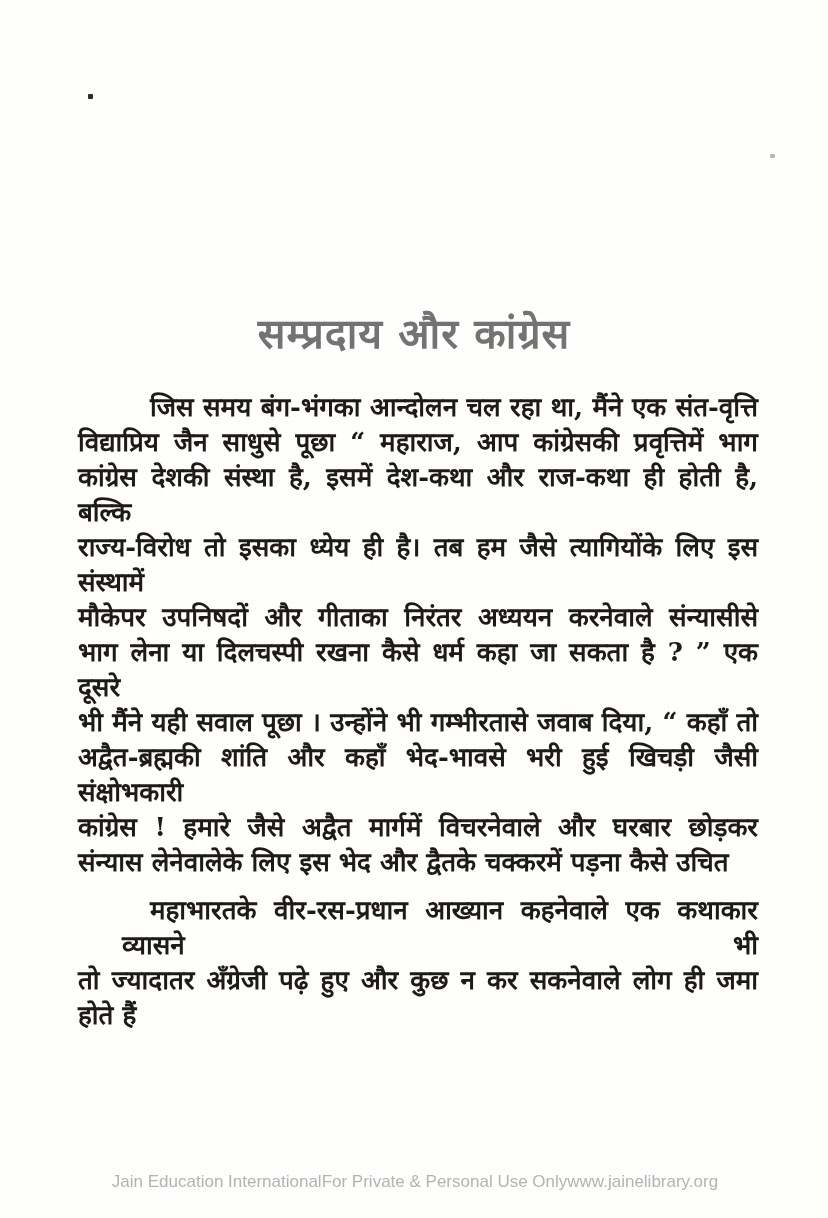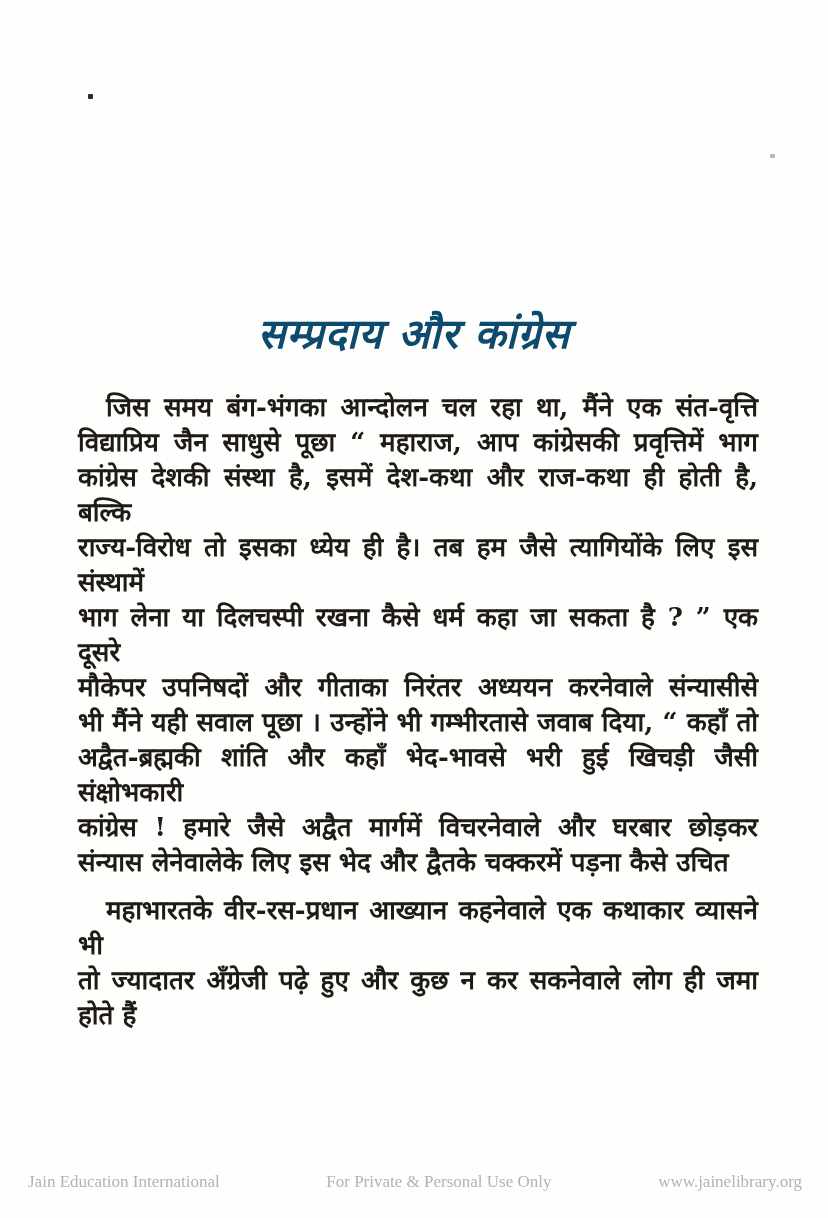--- a/index.html
+++ b/index.html
@@ -20,49 +20,48 @@
   .title {
     position: absolute;
     top: 304px;
     left: 0;
     width: 100%;
     margin: 0;
     text-align: center;
     font-size: 41px;
     font-weight: 700;
     letter-spacing: 1px;
-    color: #0c4a6e;
-    font-style: italic;
+    color: #737373;
   }
   .body-text {
     position: absolute;
     top: 390px;
     left: 78px;
     width: 680px;
     color: #1e1a15;
     font-size: 26px;
     font-weight: 600;
   }
   .paragraph { margin: 0 0 13px 0; }
   .paragraph .line {
     line-height: 35px;
     text-align: justify;
     text-align-last: justify;
   }
-  .paragraph .line:first-child { text-indent: 28px; }
+  .paragraph .line:first-child { text-indent: 28px; margin-left: 44px; }
   .paragraph .line:last-child { text-align-last: left; }
   .footer {
     position: absolute;
     left: 28px;
     right: 26px;
     top: 1172px;
     display: flex;
-    justify-content: space-between;
+    justify-content: center;
     align-items: baseline;
-    font-family: Liberation Serif, serif;
+    font-family: Liberation Sans, sans-serif;
     font-size: 17px;
     color: #b3b3b3;
   }
   .footer span, .footer a { color: #b3b3b3; text-decoration: none; }
 </style>
 </head>
 <body>
 
 <div class="page">
 
@@ -70,22 +69,22 @@
   <div class="speck speck-2"></div>
 
   <h1 class="title">सम्प्रदाय और कांग्रेस</h1>
 
   <div class="body-text">
     <div class="paragraph">
         <div class="line">जिस समय बंग-भंगका आन्दोलन चल रहा था, मैंने एक संत-वृत्ति</div>
         <div class="line">विद्याप्रिय जैन साधुसे पूछा “ महाराज, आप कांग्रेसकी प्रवृत्तिमें भाग</div>
         <div class="line">कांग्रेस देशकी संस्था है,  इसमें देश-कथा और राज-कथा ही होती है,  बल्कि</div>
         <div class="line">राज्य-विरोध तो इसका ध्येय ही है। तब हम जैसे त्यागियोंके लिए इस संस्थामें</div>
+        <div class="line">मौकेपर उपनिषदों और गीताका निरंतर अध्ययन करनेवाले संन्यासीसे</div>
         <div class="line">भाग लेना या दिलचस्पी रखना  कैसे धर्म कहा जा सकता है ? ”  एक दूसरे</div>
-        <div class="line">मौकेपर उपनिषदों और गीताका निरंतर अध्ययन करनेवाले संन्यासीसे</div>
         <div class="line">भी मैंने यही सवाल पूछा ।  उन्होंने भी गम्भीरतासे जवाब दिया, “ कहाँ तो</div>
         <div class="line">अद्वैत-ब्रह्मकी शांति और कहाँ भेद-भावसे भरी हुई खिचड़ी जैसी संक्षोभकारी</div>
         <div class="line">कांग्रेस !  हमारे जैसे अद्वैत मार्गमें  विचरनेवाले और घरबार  छोड़कर</div>
         <div class="line">संन्यास लेनेवालेके लिए इस भेद और द्वैतके चक्करमें पड़ना कैसे उचित</div>
       </div>
     <div class="paragraph">
         <div class="line">महाभारतके वीर-रस-प्रधान आख्यान कहनेवाले एक कथाकार  व्यासने भी</div>
         <div class="line">तो ज्यादातर अँग्रेजी पढ़े हुए और कुछ न कर सकनेवाले लोग ही जमा होते हैं</div>
       </div>
   </div>

